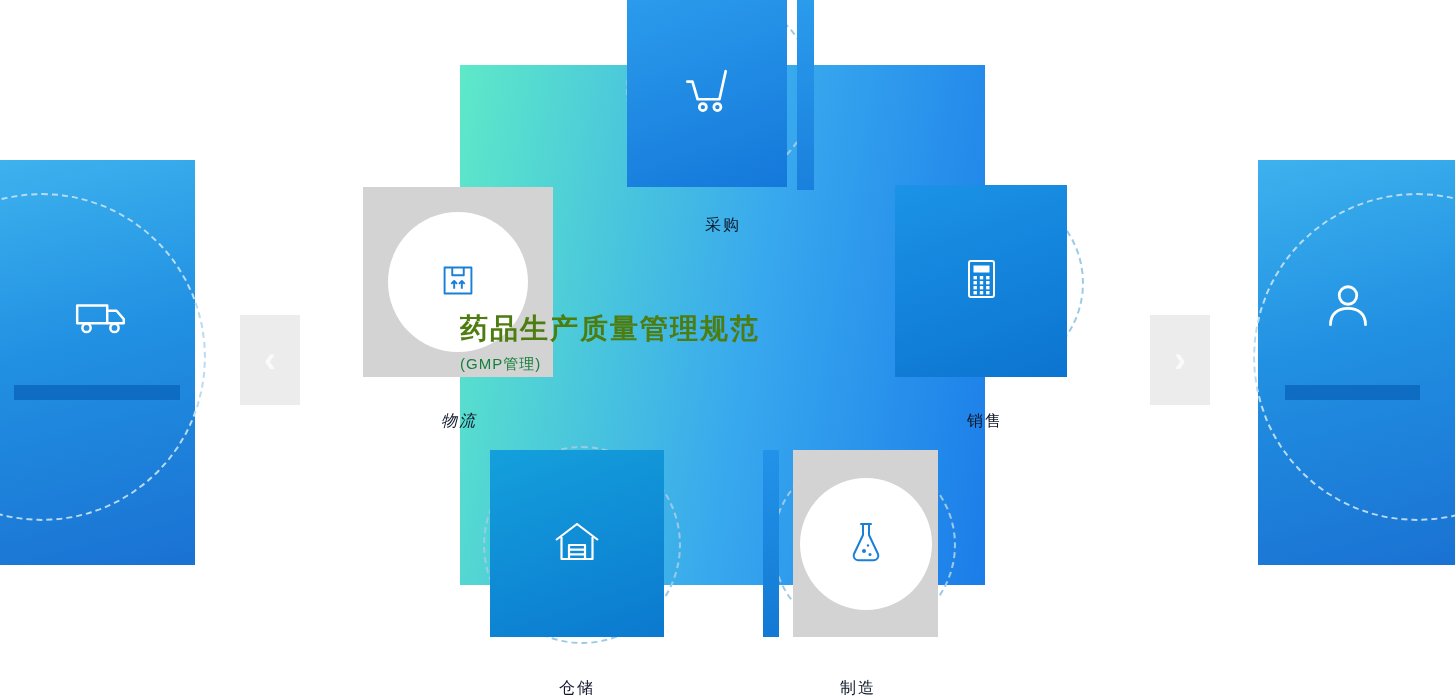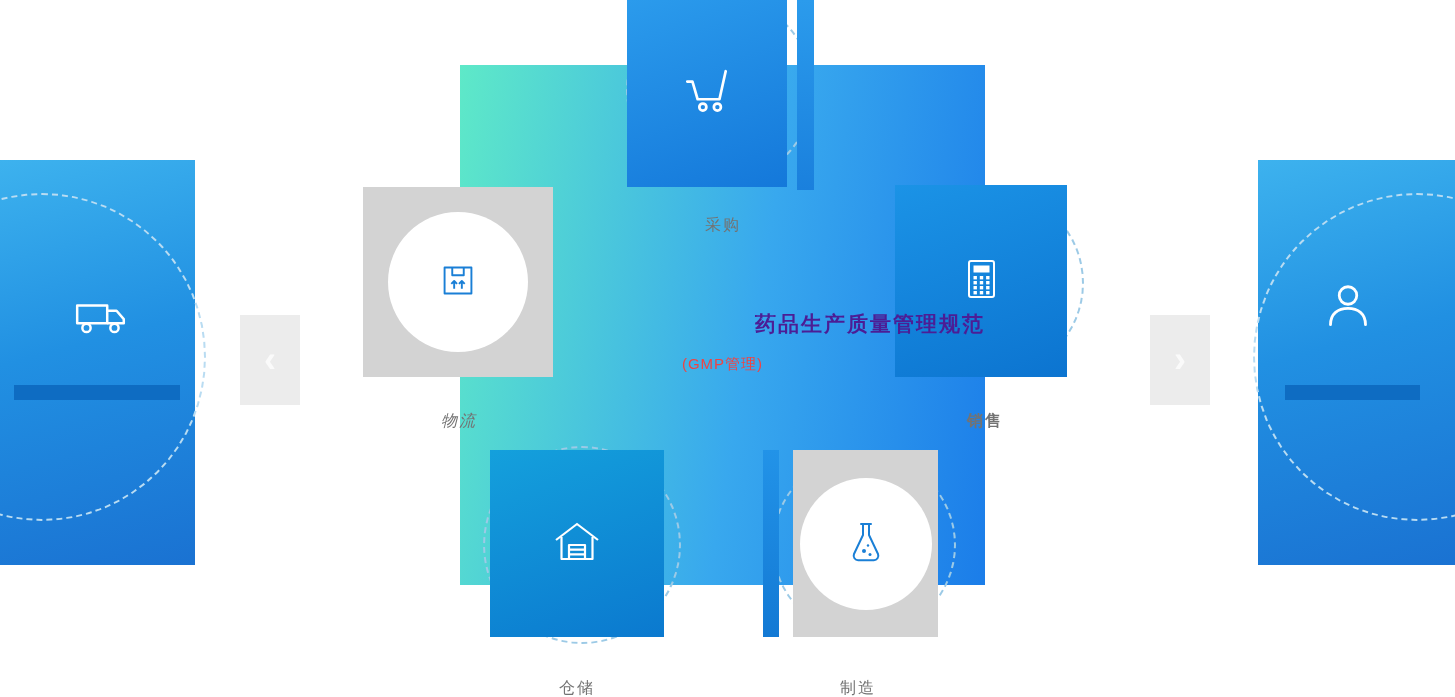--- a/index.html
+++ b/index.html
@@ -53,29 +53,29 @@
   .panel-right .panel-icon{left:62px;top:118px;}
 
   
   .nav{z-index:2;width:60px;height:90px;background:#ececec;display:flex;
     align-items:center;justify-content:center;color:#fafafa;font-size:36px;
     font-weight:bold;cursor:pointer;user-select:none;}
   .nav-prev{left:240px;top:315px;}
   .nav-next{left:1150px;top:315px;}
 
   
-  .title{left:460px;top:310px;width:525px;text-align:right;font-size:21px;
-    font-weight:bold;color:#4c1d95;letter-spacing:2px;z-index:4;}
-  .subtitle{left:460px;top:355px;width:525px;text-align:center;font-size:15px;
-    color:#ef4444;letter-spacing:1px;z-index:4;}
-  .node-label{font-size:16px;color:#737373;z-index:6;transform:translateX(-50%);
+  .title{left:460px;top:310px;width:525px;text-align:left;font-size:28px;
+    font-weight:bold;color:#4d7c0f;letter-spacing:2px;z-index:4;}
+  .subtitle{left:460px;top:355px;width:525px;text-align:left;font-size:15px;
+    color:#15803d;letter-spacing:1px;z-index:4;}
+  .node-label{font-size:16px;color:#0f172a;z-index:6;transform:translateX(-50%);
     letter-spacing:2px;white-space:nowrap;}
   .lbl-procurement{left:723px;top:215px;}
   .lbl-logistics{left:459px;top:411px;font-style:italic;}
-  .lbl-sales{left:985px;top:411px;font-weight:bold;}
+  .lbl-sales{left:985px;top:411px;}
   .lbl-warehouse{left:577px;top:678px;}
   .lbl-manufacturing{left:858px;top:678px;}
 </style>
 </head>
 <body>
 
 <div id="stage">
 
   <div class="abs center-rect"></div>
 

